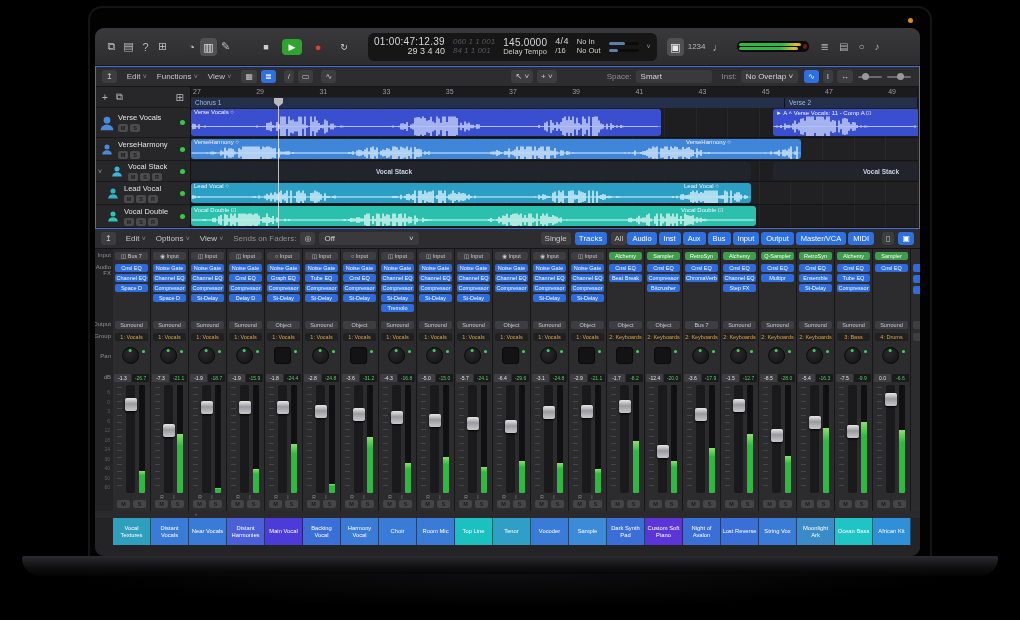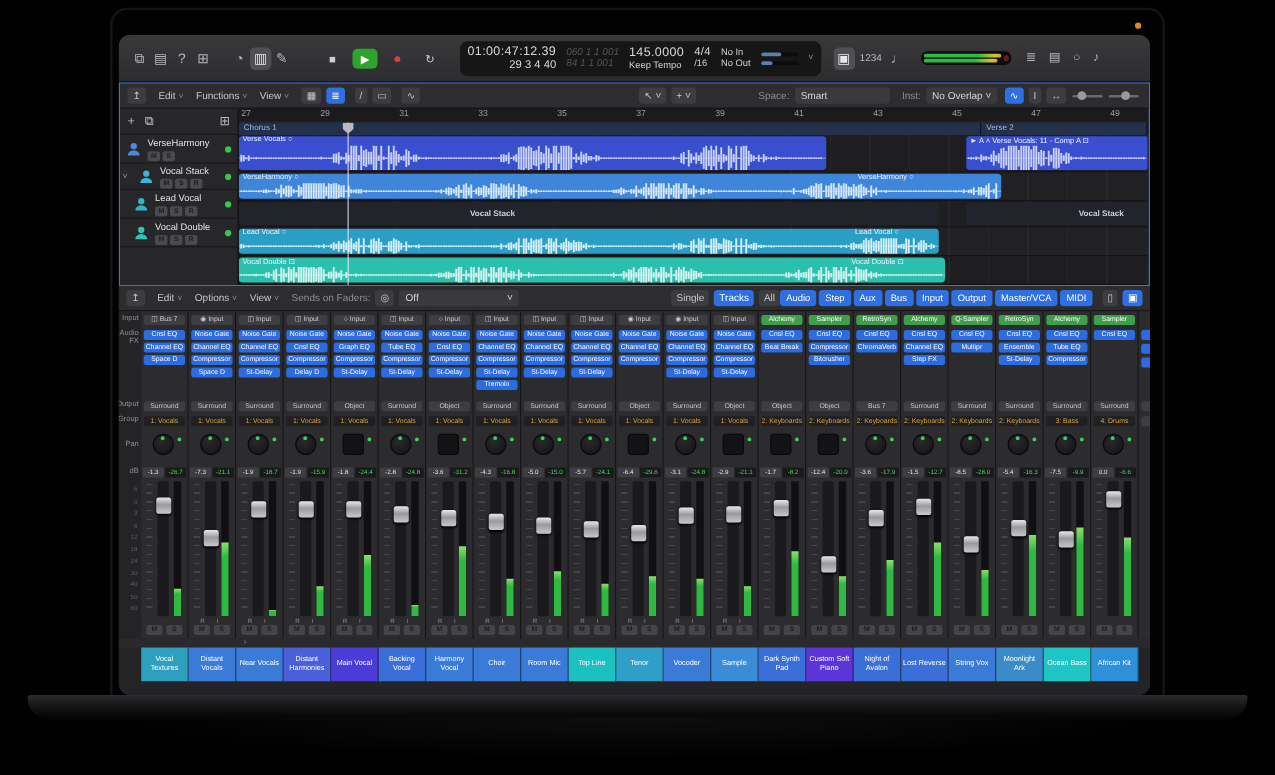--- a/index.html
+++ b/index.html
@@ -158,21 +158,21 @@
         <div class="lcd-col">
           <span class="lcd-main">01:00:47:12.39</span>
           <span class="lcd-sub" style="text-align:right">29 3 4  40</span>
         </div>
         <div class="lcd-col">
           <span class="lcd-ghost">060 1 1 001</span>
           <span class="lcd-ghost">84 1 1 001</span>
         </div>
         <div class="lcd-col">
           <span class="lcd-main">145.0000</span>
-          <span class="lcd-sm">Keep Tempo</span>
+          <span class="lcd-sm">Delay Tempo</span>
         </div>
         <div class="lcd-col">
           <span class="lcd-main" style="font-size:9px">4/4</span>
           <span class="lcd-sm">/16</span>
         </div>
         <div class="lcd-col">
           <span class="lcd-sm">No In</span>
           <span class="lcd-sm">No Out</span>
         </div>
         <div class="lcd-col">
@@ -229,20 +229,36 @@
           </span>
       </div>
 
       <div id="headers">
         <div id="hdr-top">
           <span style="margin-left:6px">+</span>
           <span style="margin-left:8px">⧉</span>
           <span style="margin-left:auto;margin-right:6px">⊞</span>
         </div>
         <div id="hrows">
+            <div class="hrow" style="height: 30px;">
+              <span class="hicon">
+                <svg width="16" height="16" viewBox="0 0 20 20" fill="#4a8ad8">
+    <circle cx="10" cy="6.5" r="4.2"></circle>
+                  <path d="M2,19 a8,7 0 0 1 16,0z"></path>
+                </svg>
+              </span>
+              <div>
+                <div class="hname">Verse Vocals</div>
+                <div class="hbtns">
+                  <span class="msr">M</span>
+                  <span class="msr">S</span>
+                </div>
+              </div>
+              <span class="gdot"></span>
+            </div>
             <div class="hrow" style="height: 23px;">
               <span class="hicon">
                 <svg width="12" height="12" viewBox="0 0 20 20" fill="#4a8ad8">
     <circle cx="10" cy="6.5" r="4.2"></circle>
                   <path d="M2,19 a8,7 0 0 1 16,0z"></path>
                 </svg>
               </span>
               <div>
                 <div class="hname">VerseHarmony</div>
                 <div class="hbtns">
@@ -404,21 +420,21 @@
           <span>Off</span>
             <span class="car">˅</span>
           </span>
         <span id="segwrap" class="seg" style="margin-left:118px">
             <span class="mini-btn">Single</span>
             <span class="mini-btn blue">Tracks</span>
             <span class="mini-btn">All</span>
           </span>
         <span id="filterwrap" class="filters">
             <span class="filter">Audio</span>
-            <span class="filter">Step</span>
+            <span class="filter">Inst</span>
             <span class="filter">Aux</span>
             <span class="filter">Bus</span>
             <span class="filter">Input</span>
             <span class="filter">Output</span>
             <span class="filter">Master/VCA</span>
             <span class="filter">MIDI</span>
           </span>
         <span class="mini-btn">▯</span>
         <span class="mini-btn blue" style="margin-right:6px">▣</span>
       </div>

